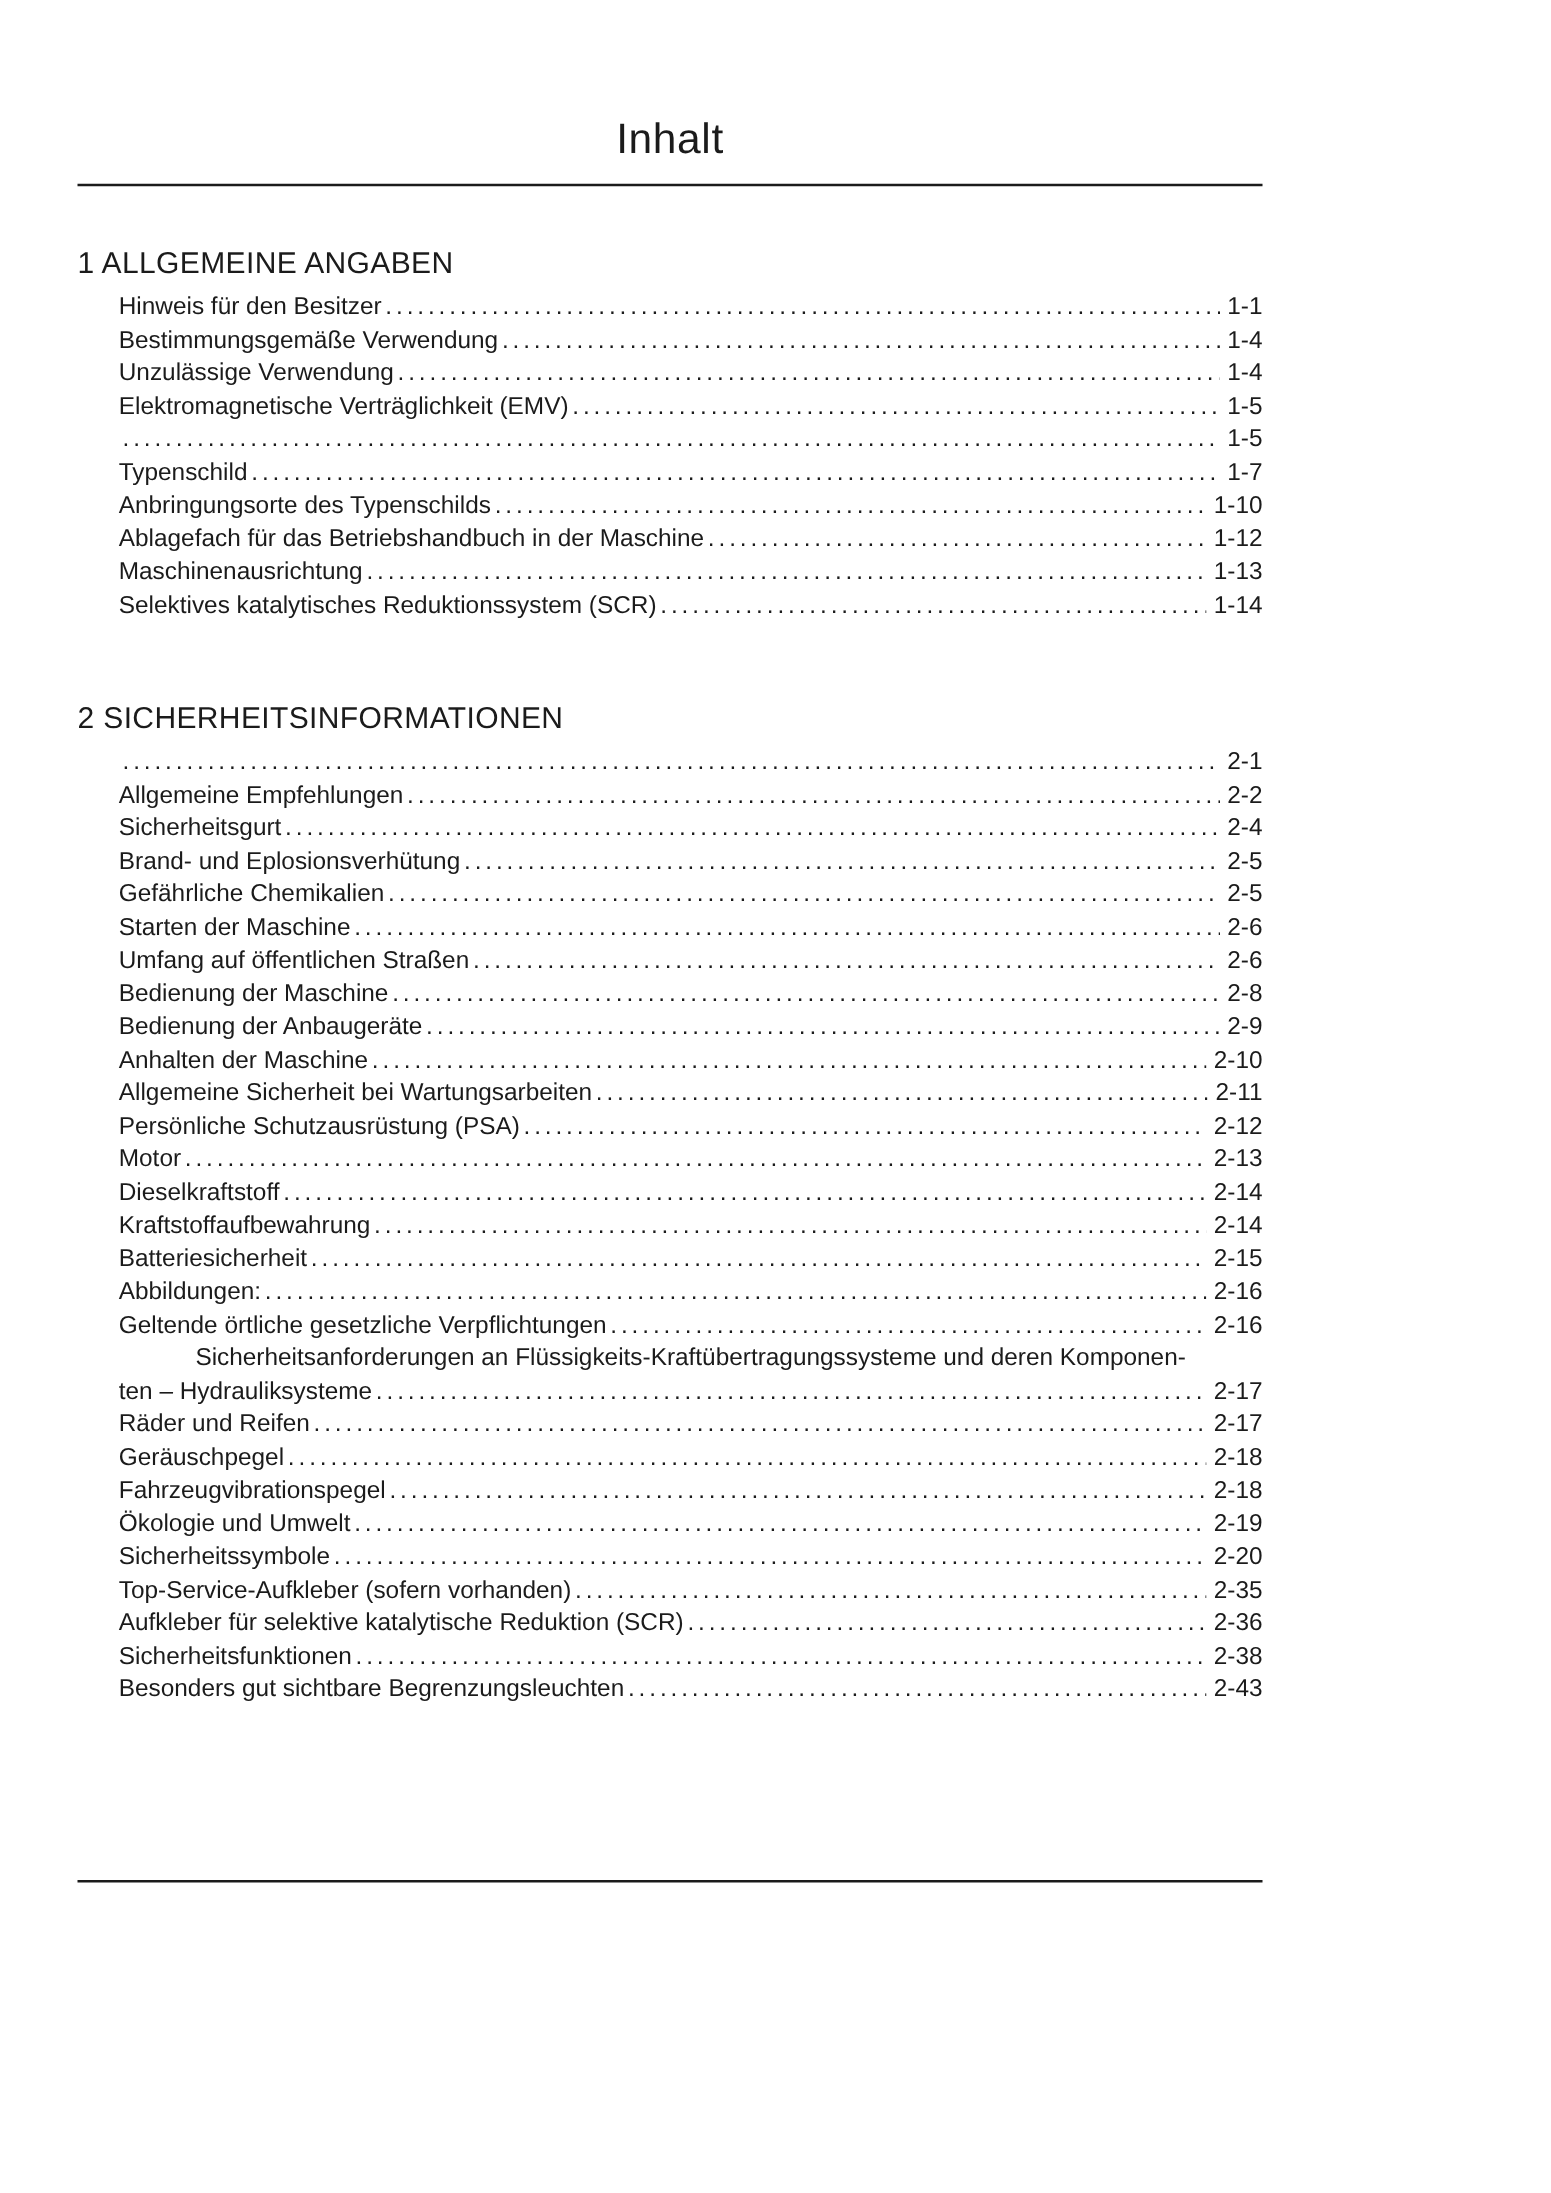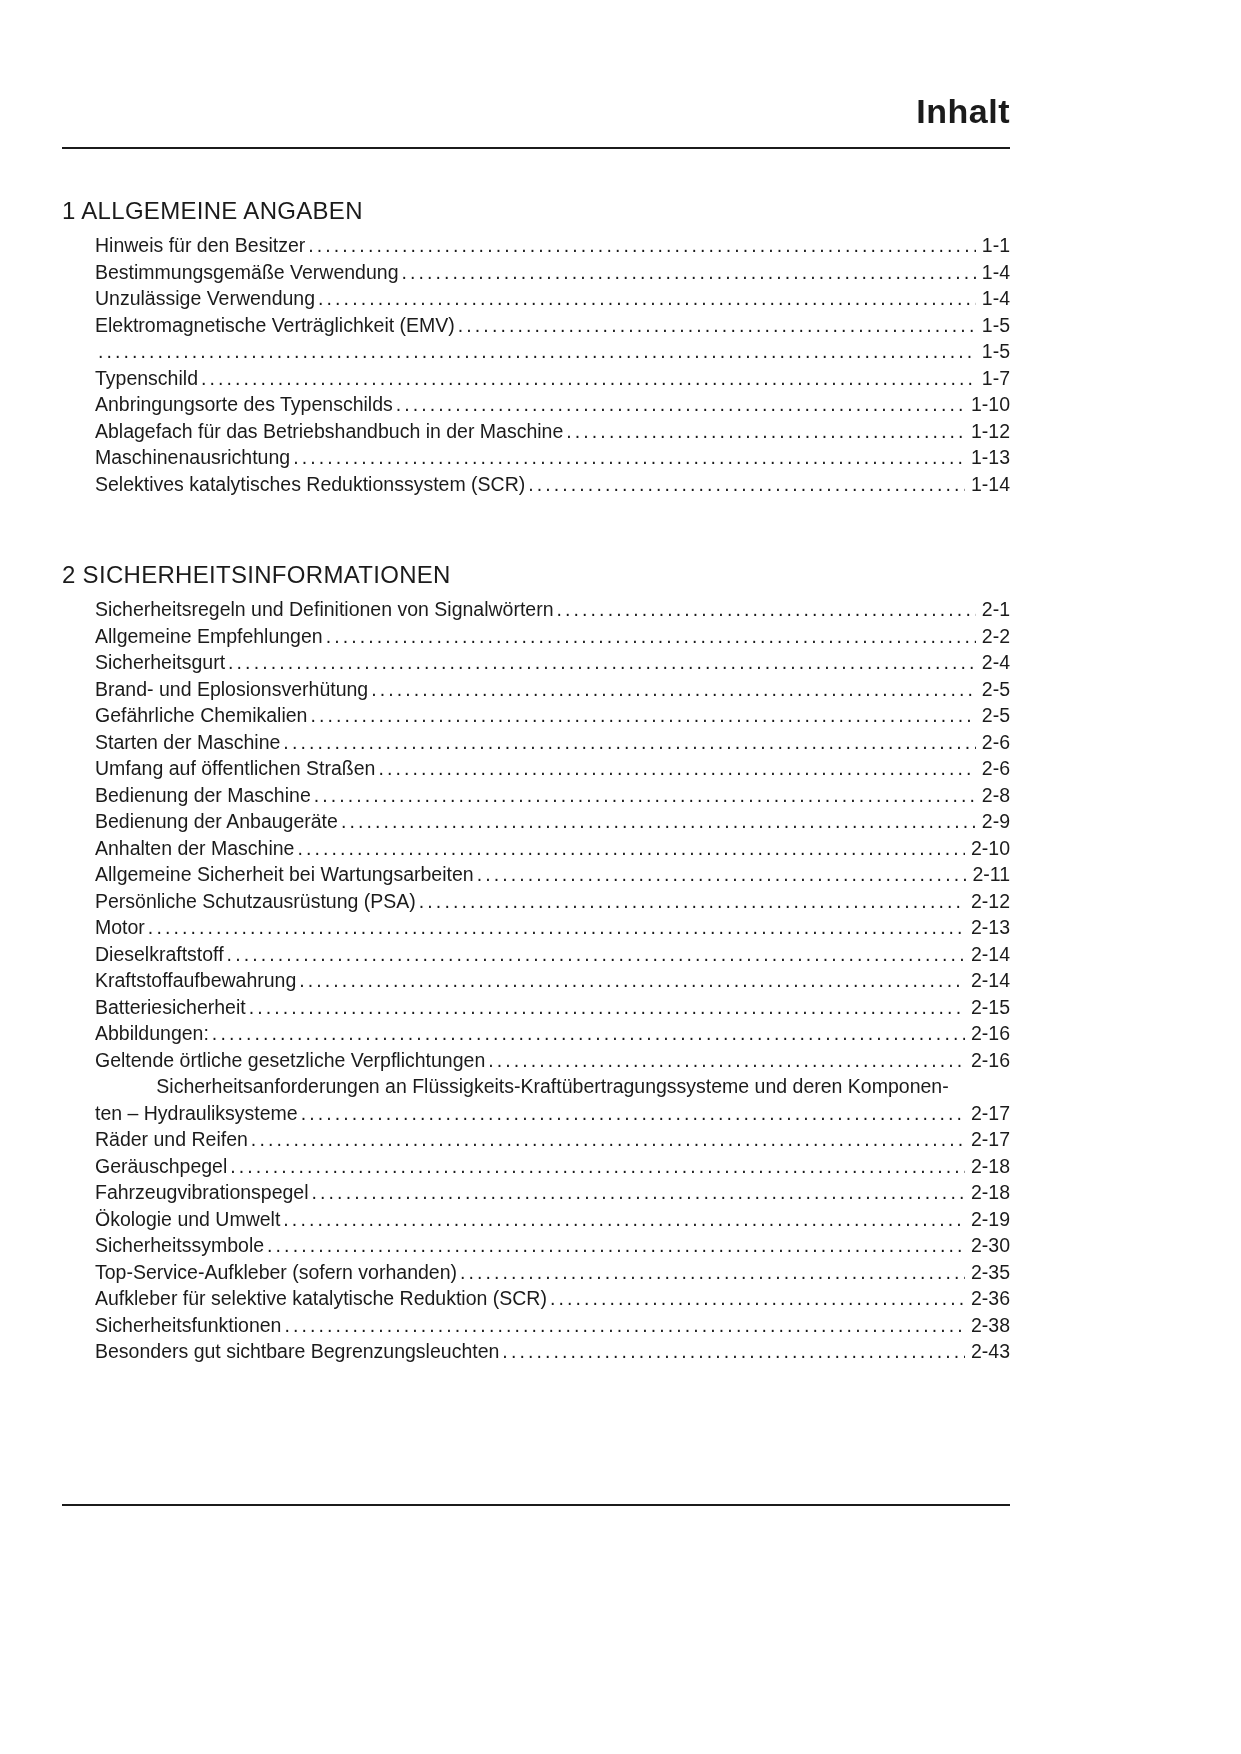--- a/index.html
+++ b/index.html
@@ -15,22 +15,22 @@
     box-sizing: border-box;
     background: #ffffff;
     color: #1b1b1b;
     font-family: "Liberation Sans", sans-serif;
     padding: 92px 231px 0 62px;
     overflow: hidden;
   }
   .title {
     margin: 0 0 16px 0;
     font-size: 34px;
-    font-weight: bold;
-    text-align: right;
+    font-weight: normal;
+    text-align: center;
     letter-spacing: 0.5px;
   }
   .rule {
     border: none;
     border-top: 2px solid #1b1b1b;
     margin: 0;
   }
   .bottom-rule {
     position: absolute;
     left: 62px;
@@ -137,21 +137,20 @@
         </div>
         <div class="entry">
           <span class="entry-label">Selektives katalytisches Reduktionssystem (SCR)</span>
           <span class="leader"></span>
           <span class="entry-page">1-14</span>
         </div>
       </section>
       <section class="toc-section">
         <h2 class="section-heading">2 SICHERHEITSINFORMATIONEN</h2>
         <div class="entry">
-          <span class="entry-label">Sicherheitsregeln und Definitionen von Signalwörtern</span>
           <span class="leader"></span>
           <span class="entry-page">2-1</span>
         </div>
         <div class="entry">
           <span class="entry-label">Allgemeine Empfehlungen</span>
           <span class="leader"></span>
           <span class="entry-page">2-2</span>
         </div>
         <div class="entry">
           <span class="entry-label">Sicherheitsgurt</span>
@@ -257,21 +256,21 @@
           <span class="entry-page">2-18</span>
         </div>
         <div class="entry">
           <span class="entry-label">Ökologie und Umwelt</span>
           <span class="leader"></span>
           <span class="entry-page">2-19</span>
         </div>
         <div class="entry">
           <span class="entry-label">Sicherheitssymbole</span>
           <span class="leader"></span>
-          <span class="entry-page">2-30</span>
+          <span class="entry-page">2-20</span>
         </div>
         <div class="entry">
           <span class="entry-label">Top-Service-Aufkleber (sofern vorhanden)</span>
           <span class="leader"></span>
           <span class="entry-page">2-35</span>
         </div>
         <div class="entry">
           <span class="entry-label">Aufkleber für selektive katalytische Reduktion (SCR)</span>
           <span class="leader"></span>
           <span class="entry-page">2-36</span>

